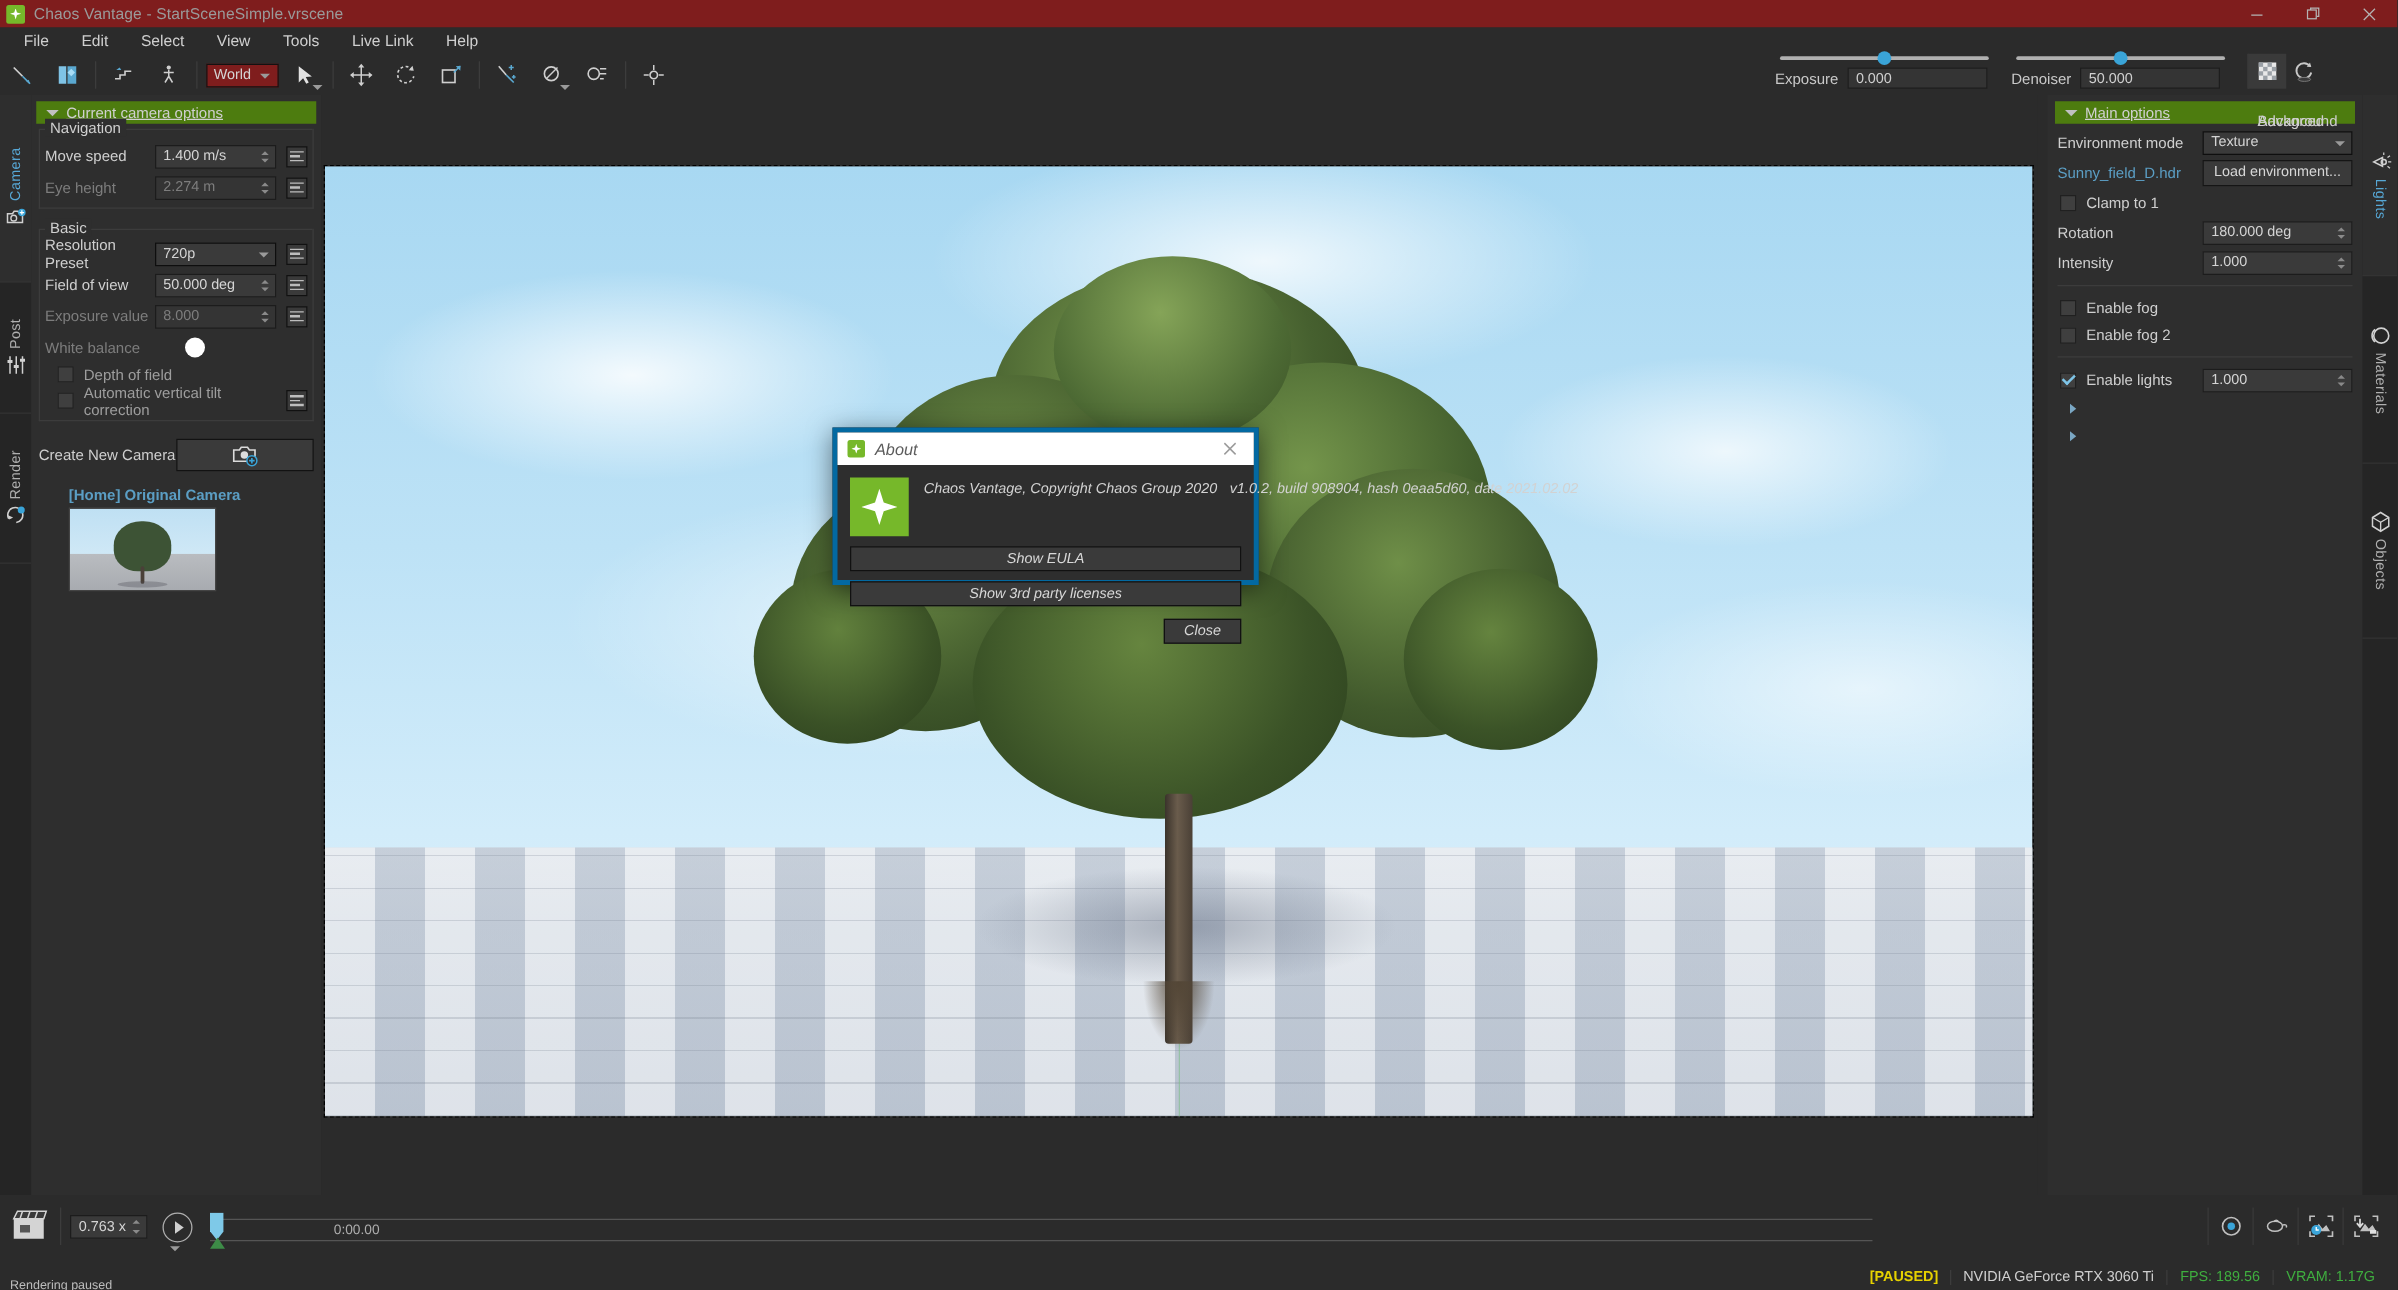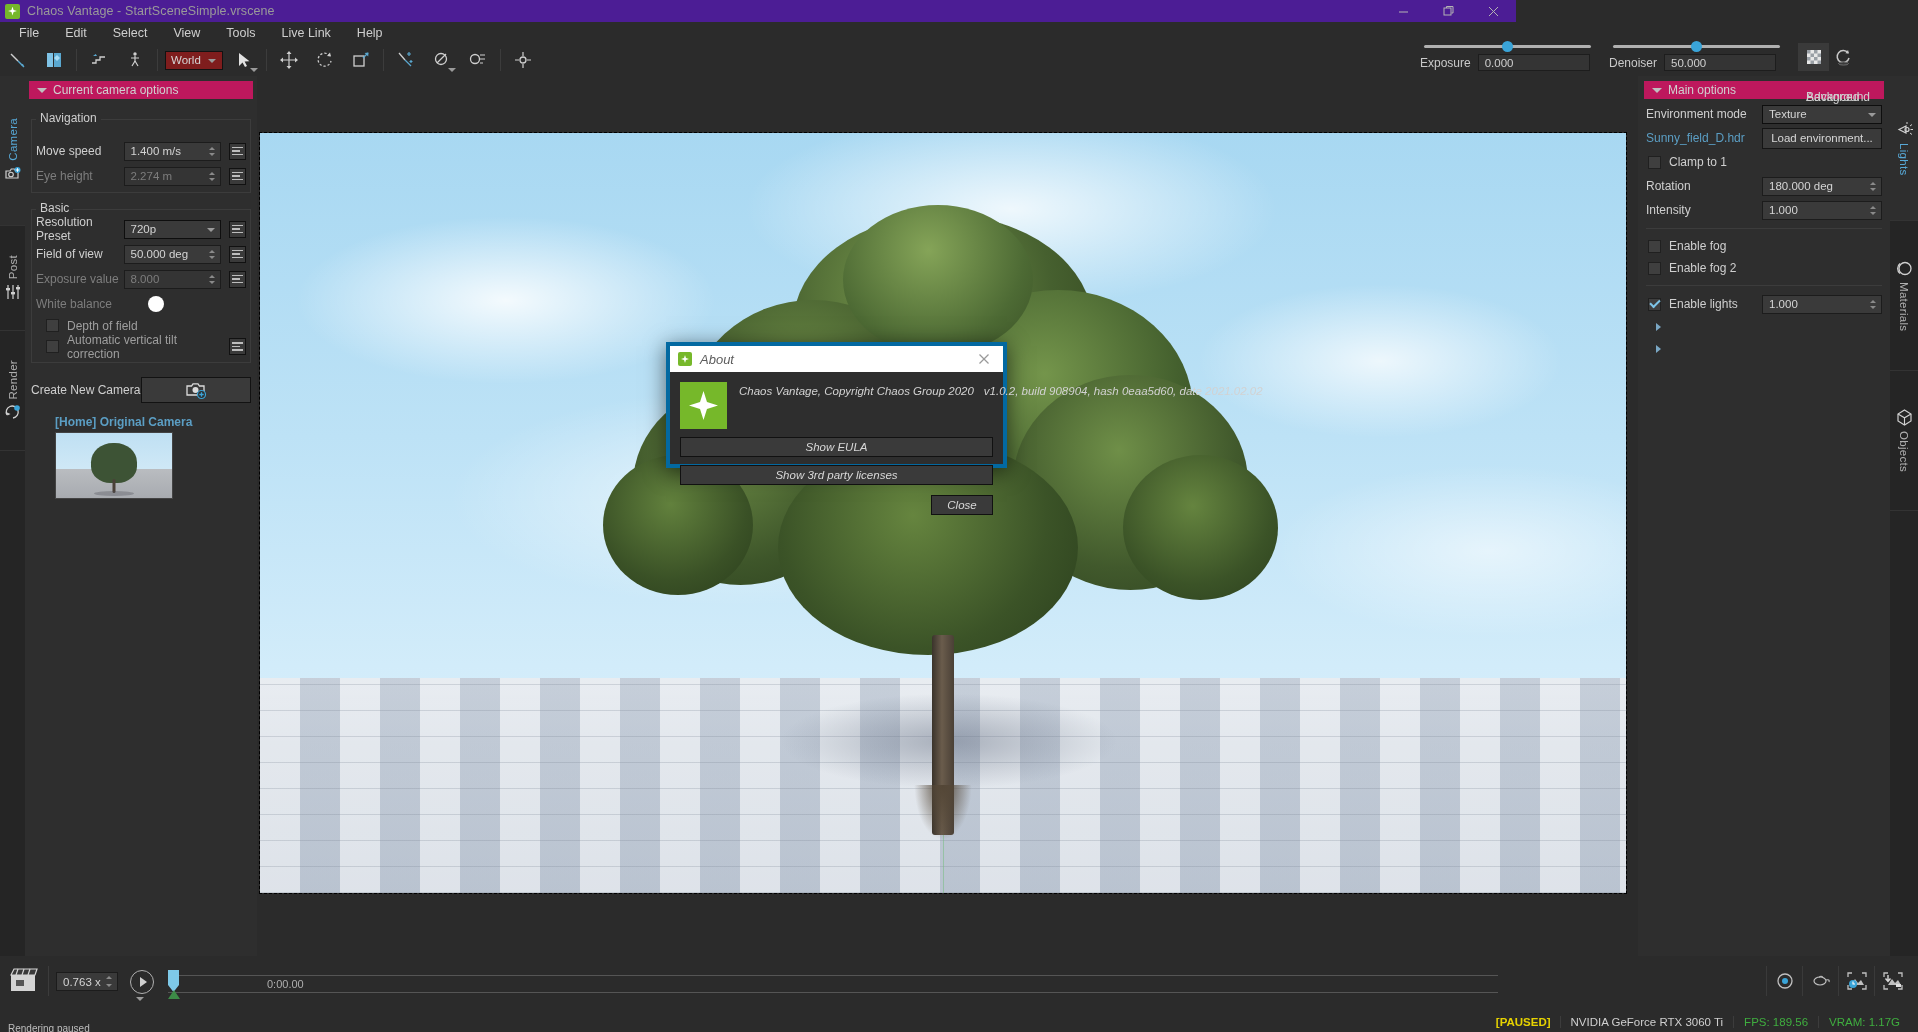--- a/index.html
+++ b/index.html
@@ -9,22 +9,22 @@
     font-family:"Liberation Sans", sans-serif;
     font-size:12.5px;
     color:#c8c8c8;
     overflow:hidden;
     -webkit-font-smoothing:antialiased;
   }
   #app { position:relative; width:1918px; height:1032px; }
 
   
   .titlebar{
-    position:absolute; left:0; top:0; width:1516px; height:22px;
-    background:#4c1d95; display:flex; align-items:center;justify-content:space-between;
+    position:absolute; left:0; top:0; width:1918px; height:22px;
+    background:#7f1d1d; display:flex; align-items:center;justify-content:space-between;
   }
   .tb-logo{ width:15px;height:15px;margin-left:5px;margin-right:7px;
     background:#76b82a;border-radius:2px;position:relative;flex:none;}
   .tb-logo:after{content:"";position:absolute;left:3px;top:3px;width:9px;height:9px;
     border-radius:50%;background:#fff;
     clip-path:polygon(50% 0,62% 38%,100% 50%,62% 62%,50% 100%,38% 62%,0 50%,38% 38%);}
   .tb-title{ color:#9a9a9a; font-size:12.5px; letter-spacing:.1px;}
   .tb-controls{ margin-left:auto; display:flex; height:22px;}
   .tb-btn{ width:45px;height:22px;display:flex;align-items:center;justify-content:center;
     color:#b4b4b4;font-size:12px;}
@@ -71,22 +71,22 @@
   .ltabs{ position:absolute;left:0;top:76px;width:25px;height:920px;background:#252525;}
   .ltab{ width:25px; display:flex; flex-direction:column; align-items:center;
     justify-content:center; gap:4px; border-bottom:1px solid #333;}
   .ltab .vtxt{ writing-mode:vertical-rl; transform:rotate(180deg); font-size:11.5px;
     color:#b0b0b0; letter-spacing:.3px;}
   .ltab.sel{ background:#2e2e2e;}
   .ltab.sel .vtxt{ color:#57a8d6;}
 
   
   .lpanel{ position:absolute;left:25px;top:76px;width:232px;height:920px;background:#2e2e2e;}
-  .group-head{ height:18px;background:#be185d;display:flex;align-items:center;
-    padding-left:8px;font-size:12px;color:#d0d0d0;margin:5px 4px 2px 4px;}
+  .group-head{ height:18px;background:#4d7c0f;display:flex;align-items:center;
+    padding-left:8px;font-size:12px;color:#d0d0d0;margin:5px 4px 2px 4px;text-decoration:underline;}
   .group-head .tri{ width:0;height:0;border-left:5px solid transparent;border-right:5px solid transparent;
     border-top:5px solid #c0c0c0;margin-right:6px;}
   .fieldset{ margin:4px 6px 2px 6px;border:1px solid #3c3c3c;border-top:none;padding:0 4px 5px 4px;position:relative;}
   .fieldset .legend{ position:absolute;top:-8px;left:4px;background:#2e2e2e;padding:0 4px;
     font-size:12px;color:#cfcfcf;}
   .fieldset .legend-line{position:absolute;top:0;left:0;right:0;height:1px;background:#3c3c3c;}
   .frow{ display:flex;align-items:center;height:22px;margin-top:3px;}
   .frow .fl{ width:88px;font-size:12px;color:#cfcfcf;}
   .frow .fl.dim{ color:#7d7d7d;}
   .spin{ width:98px;height:19px;background:#3a3a3a;border:1px solid #1c1c1c;
@@ -458,21 +458,21 @@
     </div>
   </div>
 
   <div class="lpanel">
 
     <div class="group-head">
       <i class="tri"></i>
       <span>Current camera options</span>
     </div>
 
-    <div class="fieldset" style="margin-top:20px;padding-top:18px">
+    <div class="fieldset" style="margin-top:4px;padding-top:8px">
       <div class="legend-line"></div>
       <div class="legend">Navigation</div>
       <div class="frow">
         <span class="fl">Move speed</span>
         <span class="spin">
           <span>1.400 m/s</span>
           <i class="up"></i>
             <i class="dn"></i>
         </span>
         <span class="eqbtn">

